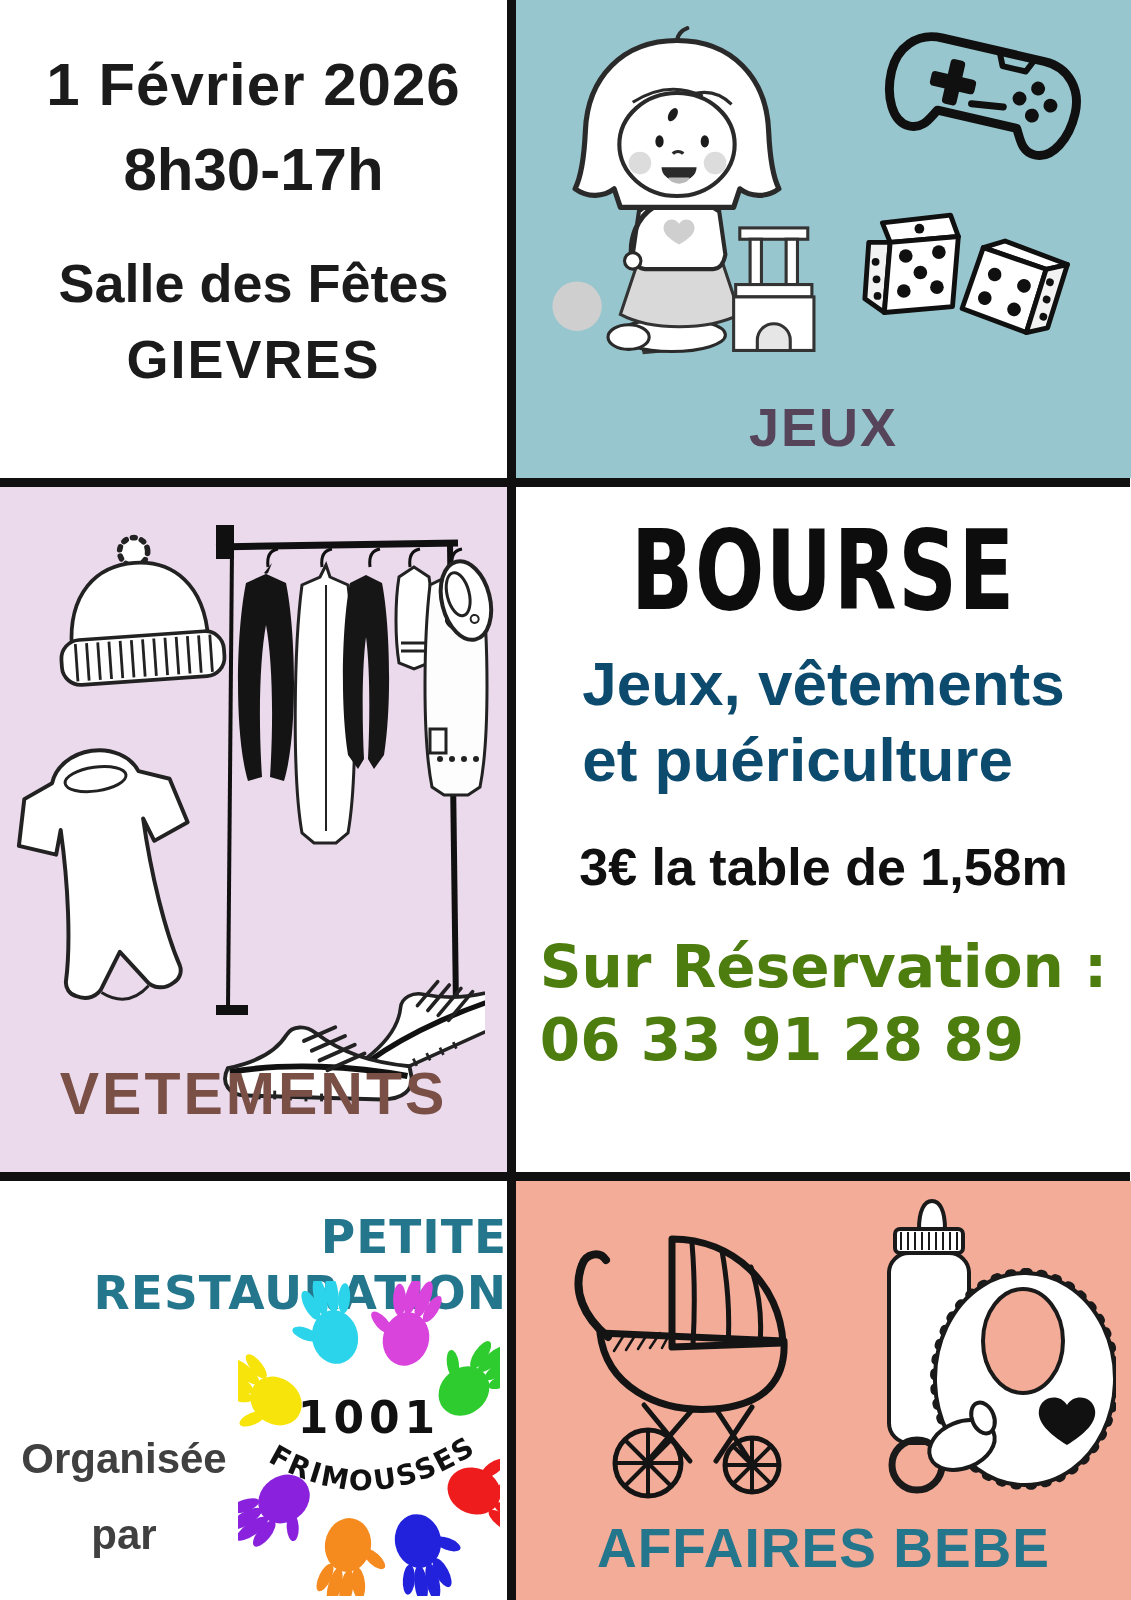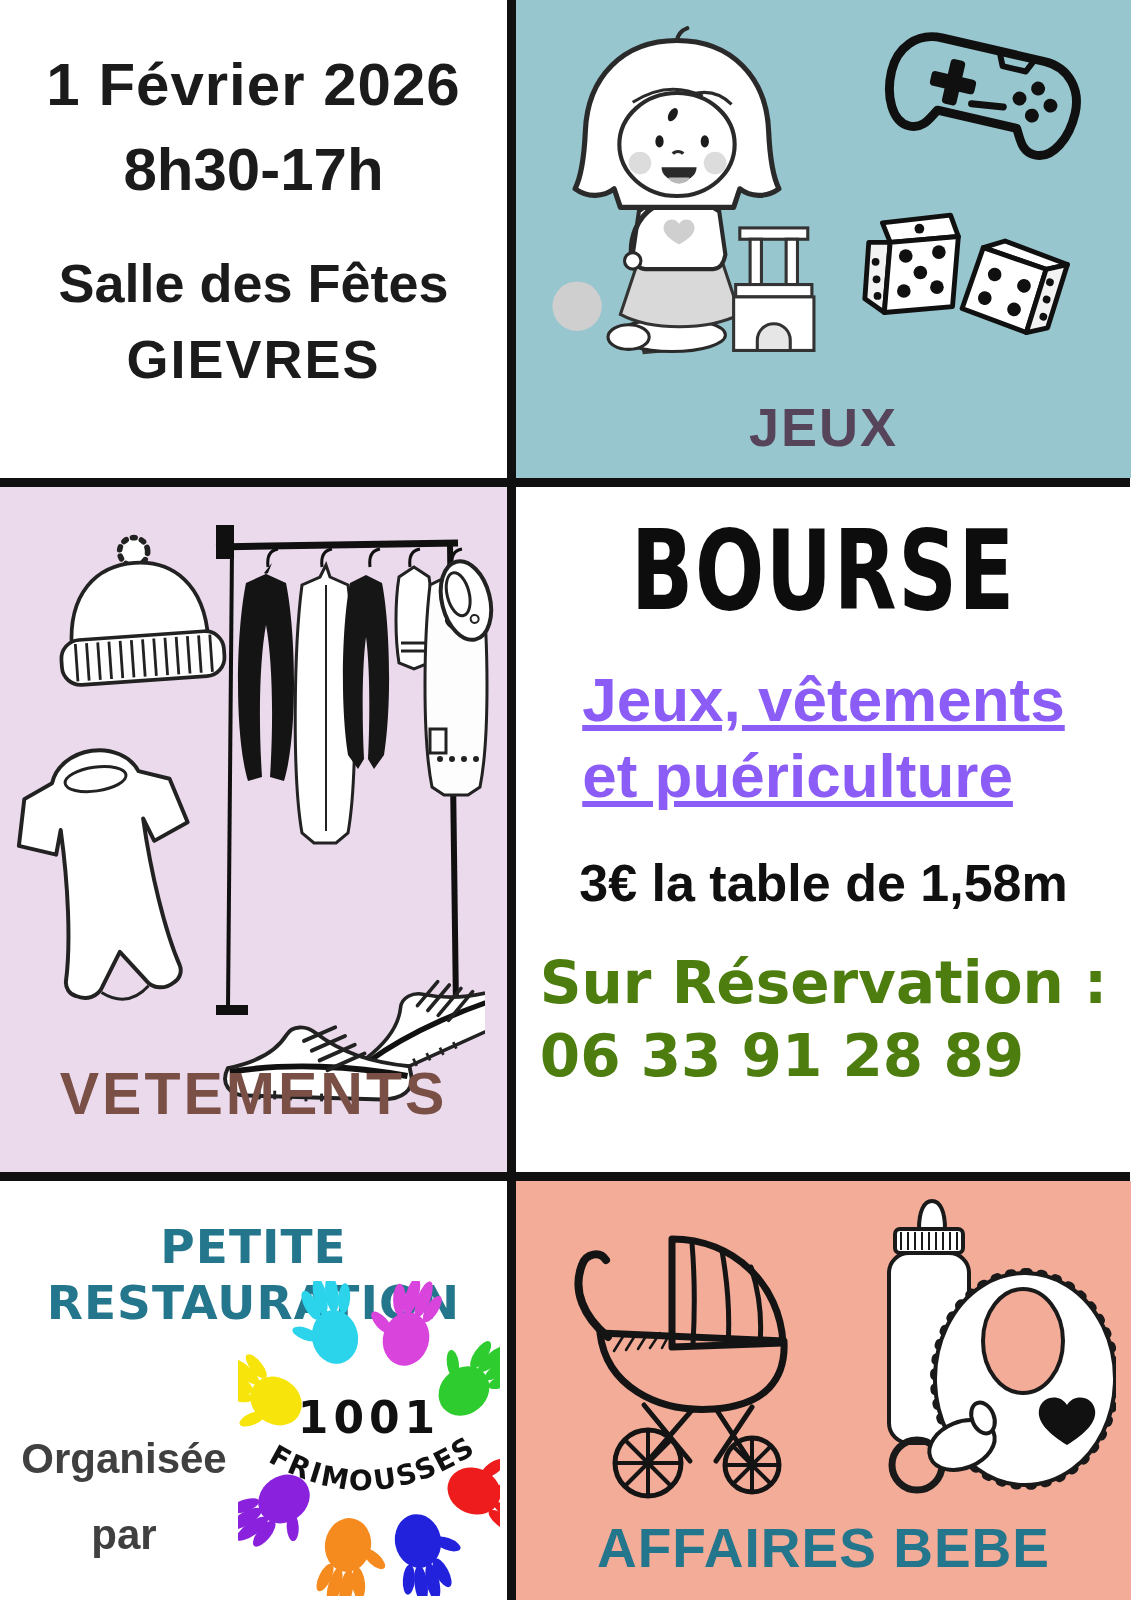--- a/index.html
+++ b/index.html
@@ -41,27 +41,27 @@
 
   
   .beanie   { position: absolute; left: 32px;  top: 38px;  width: 220px; height: 168px; }
   .rack     { position: absolute; left: 198px; top: 14px;  width: 300px; height: 560px; }
   .bodysuit { position: absolute; left: 2px;   top: 252px; width: 218px; height: 300px; }
   .sneakers { position: absolute; left: 205px; top: 425px; width: 280px; height: 205px; }
 
   
   .bourse-title { margin-top: 24px; font-size: 102px; font-weight: 800; color: #0d0d0d; letter-spacing: 2px;
                   font-family: "DejaVu Sans", sans-serif; transform: scale(0.80, 1.08); }
-  .bourse-sub   { margin-top: 32px; font-size: 62px; line-height: 1.22; color: #8b5cf6; font-weight: bold; text-decoration: underline; }
+  .bourse-sub   { margin-top: 16px; font-size: 62px; line-height: 1.22; color: #0c4a6e; font-weight: bold; }
   .bourse-price { margin-top: 40px; font-size: 52px; font-weight: bold; color: #101010; }
   .bourse-resa  { margin-top: 34px; font-size: 58px; line-height: 1.25; color: #4d7c0f; font-weight: bold;
                   font-family: "DejaVu Sans", sans-serif; }
 
   
-  .resto { margin-top: 38px; text-align: center; font-size: 47px; font-weight: 800; color: #23768c;
+  .resto { margin-top: 28px; text-align: right; font-size: 47px; font-weight: 800; color: #23768c;
            line-height: 1.2; letter-spacing: 1px; font-family: "DejaVu Sans", sans-serif; }
   .organisee { position: absolute; left: 10px; top: 240px; width: 228px; text-align: center;
                font-size: 42px; font-weight: bold; color: #404040; line-height: 1.8; }
   .logo { position: absolute; left: 238px; top: 100px; width: 262px; height: 315px; }
 
   
   .pram       { position: absolute; left: 28px;  top: 26px; width: 300px; height: 300px; }
   .baby-items { position: absolute; left: 345px; top: 12px; width: 255px; height: 325px; }
 
   svg { display: block; }

